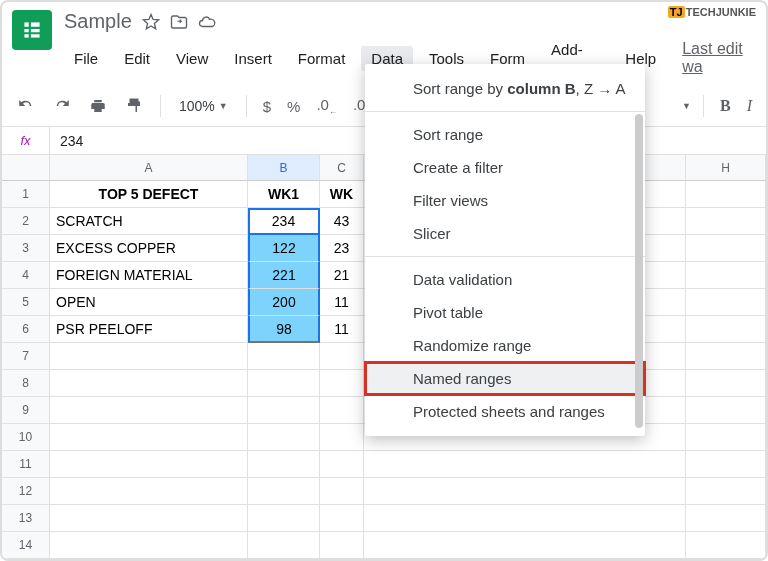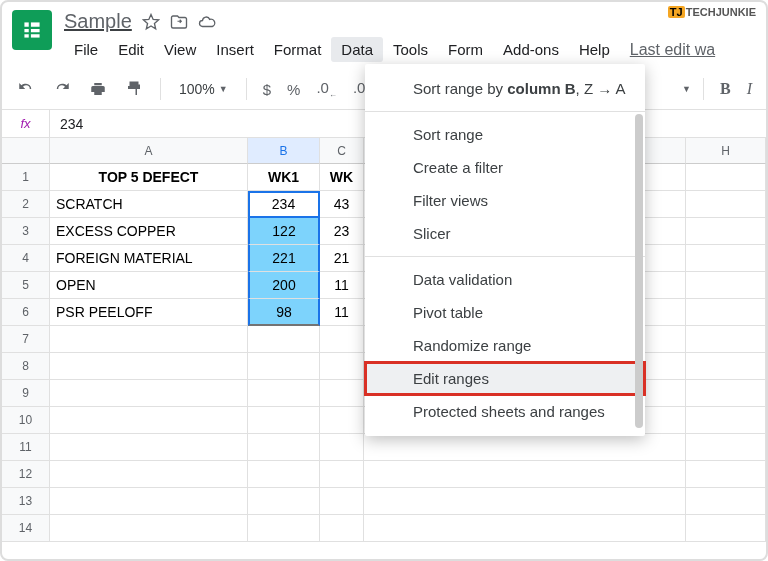--- a/index.html
+++ b/index.html
@@ -25,24 +25,24 @@
   }
   .watermark .tj { background:#f5a623;color:#000;padding:0 2px;border-radius:2px;margin-right:1px;}
   
   .header { padding: 8px 10px 0 10px; display: flex; align-items: flex-start; }
   .logo {
     width: 40px; height: 40px; background:#0f9d58;border-radius:4px;
     display:flex;align-items:center;justify-content:center;margin-right:12px;flex-shrink:0;
   }
   .logo svg{width:26px;height:26px;}
   .title-area{flex:1;}
-  .title-row{display:flex;align-items:center;gap:10px;margin-bottom:2px;text-decoration:underline;}
+  .title-row{display:flex;align-items:center;gap:10px;margin-bottom:2px;}
   .doc-title{font-size:20px;color:#5f6368;font-weight:400;}
   .title-icon{width:18px;height:18px;fill:#5f6368;cursor:pointer;}
-  .menubar{display:flex;gap:0;margin-top:4px;align-items:center;}
+  .menubar{display:flex;gap:6px;margin-top:4px;align-items:center;}
   .menubar .menu-item{padding:4px 10px;font-size:15px;color:#202124;cursor:pointer;border-radius:3px;}
   .menubar .menu-item.open{background:#e8eaed;}
   .last-edit{color:#5f6368;text-decoration:underline;font-size:16px;margin-left:10px;}
   
   .toolbar{border-top:1px solid transparent;border-bottom:1px solid #e0e0e0;margin-top:6px;padding:6px 10px;display:flex;align-items:center;gap:8px;}
   .tb-btn{width:28px;height:28px;display:flex;align-items:center;justify-content:center;cursor:pointer;border-radius:2px;}
   .tb-btn svg{fill:#5f6368;width:18px;height:18px;}
   .tb-sep{width:1px;height:22px;background:#e0e0e0;margin:0 4px;}
   .zoom{display:flex;align-items:center;font-size:14px;color:#3c4043;padding:0 6px;cursor:pointer;gap:4px;}
   .chev{font-size:9px;color:#5f6368;}
@@ -301,16 +301,16 @@
   </div>
   <div class="dd-sep"></div>
   <div class="dd-item">Sort range</div>
   <div class="dd-item">Create a filter</div>
   <div class="dd-item">Filter views</div>
   <div class="dd-item">Slicer</div>
   <div class="dd-sep"></div>
   <div class="dd-item">Data validation</div>
   <div class="dd-item">Pivot table</div>
   <div class="dd-item">Randomize range</div>
-  <div class="dd-item hover hl">Edit ranges</div>
+  <div class="dd-item hover hl">Named ranges</div>
   <div class="dd-item">Protected sheets and ranges</div>
   <div class="dd-scroll"></div>
 </div>
 
 </body></html>

